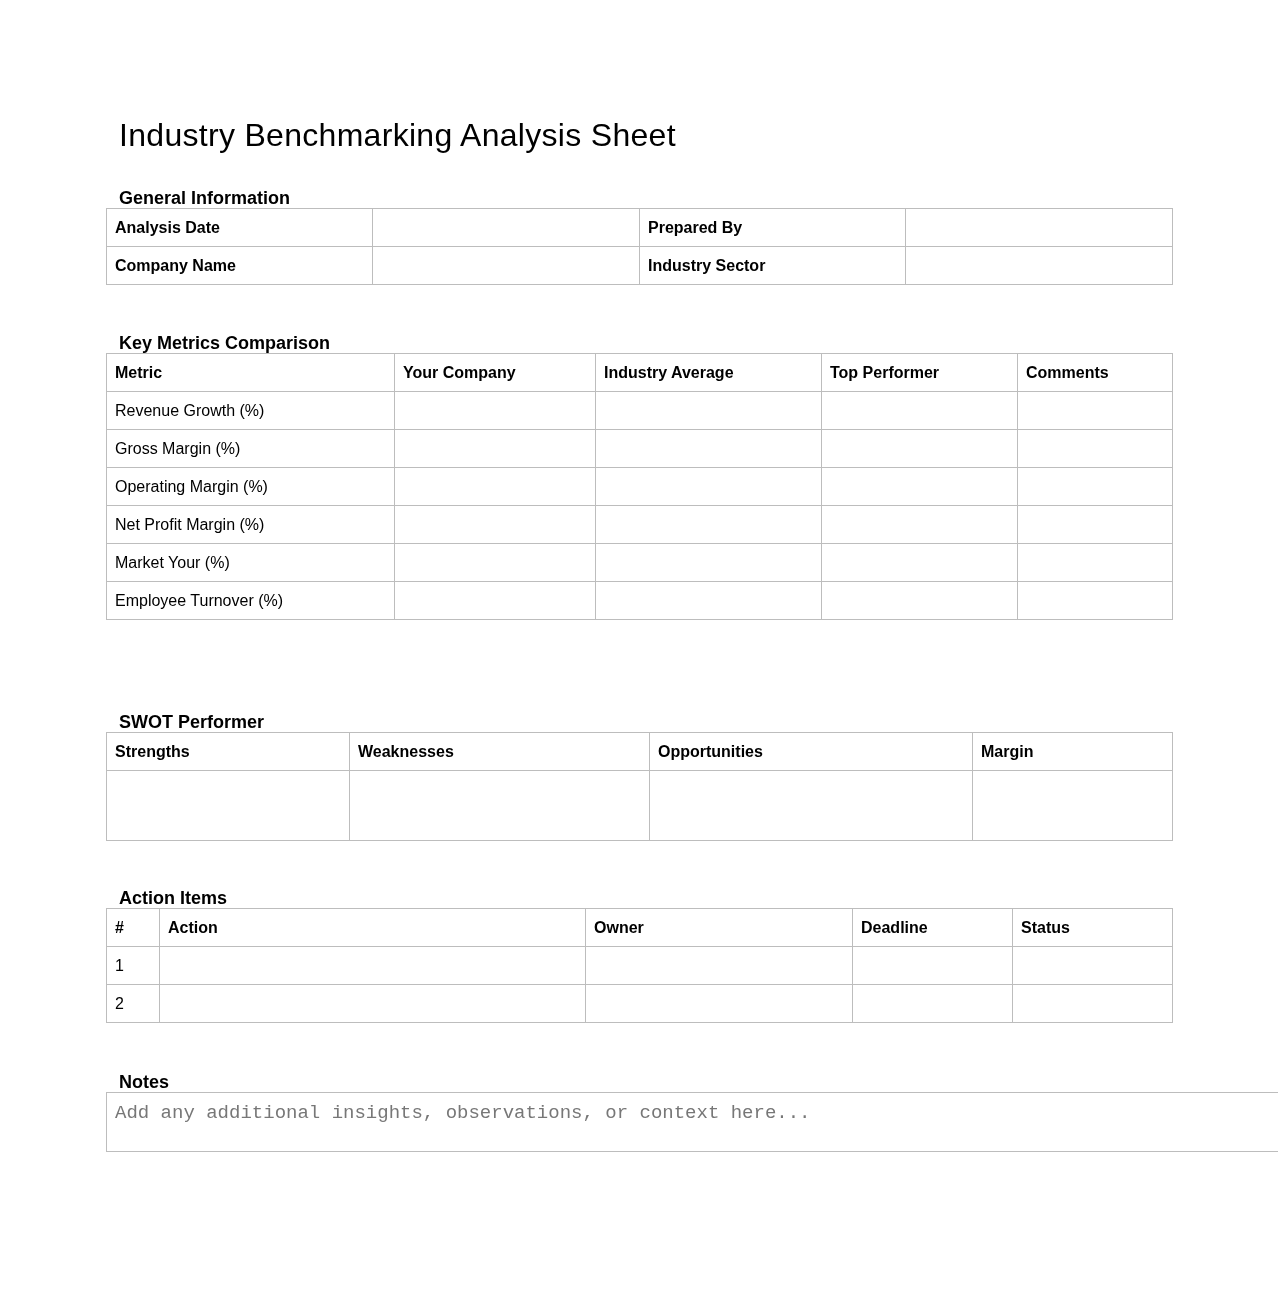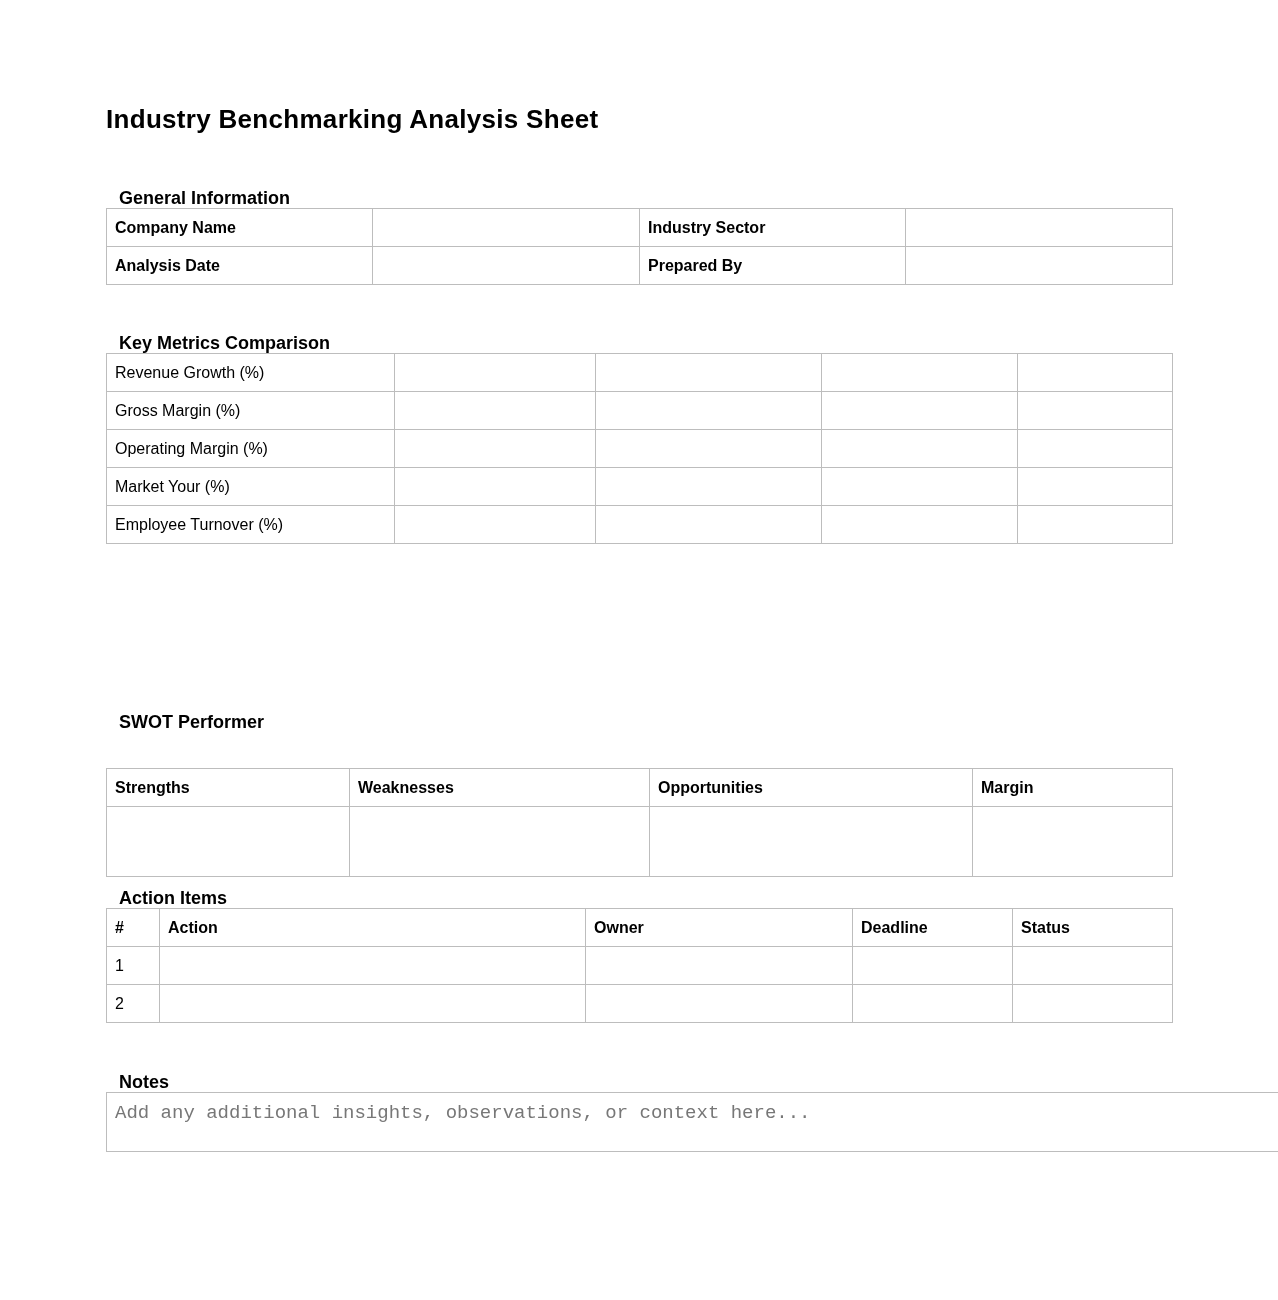--- a/index.html
+++ b/index.html
@@ -4,21 +4,21 @@
   <style>
     html, body { margin: 0; padding: 0; background: #ffffff; }
     body {
       width: 1278px; height: 1300px;
       font-family: "Liberation Sans", sans-serif;
       color: #000;
       position: relative;
     }
     .page { position: absolute; left: 106px; top: 0; width: 1066px; }
     h1 {
-      font-size: 26px; font-weight: bold; margin: 0;
+      font-size: 32px; font-weight: normal; margin: 13px;
       position: absolute; top: 104px; left: 0; letter-spacing: 0.3px;
     }
     h2 { font-size: 18px; font-weight: bold; margin: 13px; position: absolute; left: 0; }
     table {
       position: absolute; left: 0; width: 1066px;
       border-collapse: collapse; table-layout: fixed;
       font-size: 16px;
     }
     td, th {
       border: 1px solid #bdbdbd; padding: 0 8px; height: 38px;
@@ -43,60 +43,74 @@
   <h2 style="top:175px">General Information</h2>
   <table style="top:208px">
     <colgroup>
         <col style="width:266px">
         <col style="width:267px">
         <col style="width:266px">
         <col style="width:267px">
       </colgroup>
     <tbody>
         <tr>
+      <td class="lbl">Analysis Date</td>
+      <td></td>
+      <td class="lbl">Prepared By</td>
+      <td></td>
+    </tr>
+    <tr>
       <td class="lbl">Company Name</td>
       <td></td>
       <td class="lbl">Industry Sector</td>
-      <td></td>
-    </tr>
-    <tr>
-      <td class="lbl">Analysis Date</td>
-      <td></td>
-      <td class="lbl">Prepared By</td>
       <td></td>
     </tr>
   </tbody>
     </table>
 
   <h2 style="top:320px">Key Metrics Comparison</h2>
   <table style="top:353px">
     <colgroup>
         <col style="width:288px">
         <col style="width:201px">
         <col style="width:226px">
         <col style="width:196px">
         <col style="width:155px">
       </colgroup>
     <tbody>
+        <tr>
+      <th>Metric</th>
+      <th>Your Company</th>
+      <th>Industry Average</th>
+      <th>Top Performer</th>
+      <th>Comments</th>
+    </tr>
     <tr>
       <td>Revenue Growth (%)</td>
       <td></td>
           <td></td>
           <td></td>
           <td></td>
     </tr>
     <tr>
       <td>Gross Margin (%)</td>
       <td></td>
           <td></td>
           <td></td>
           <td></td>
     </tr>
     <tr>
       <td>Operating Margin (%)</td>
+      <td></td>
+          <td></td>
+          <td></td>
+          <td></td>
+    </tr>
+    <tr>
+      <td>Net Profit Margin (%)</td>
       <td></td>
           <td></td>
           <td></td>
           <td></td>
     </tr>
     <tr>
       <td>Market Your (%)</td>
       <td></td>
           <td></td>
           <td></td>
@@ -106,21 +120,21 @@
       <td>Employee Turnover (%)</td>
       <td></td>
           <td></td>
           <td></td>
           <td></td>
     </tr>
   </tbody>
     </table>
 
   <h2 style="top:699px">SWOT Performer</h2>
-  <table style="top:768px">
+  <table style="top:732px">
     <colgroup>
         <col style="width:243px">
         <col style="width:300px">
         <col style="width:323px">
         <col style="width:200px">
       </colgroup>
     <tbody>
         <tr>
       <th>Strengths</th>
       <th>Weaknesses</th>

